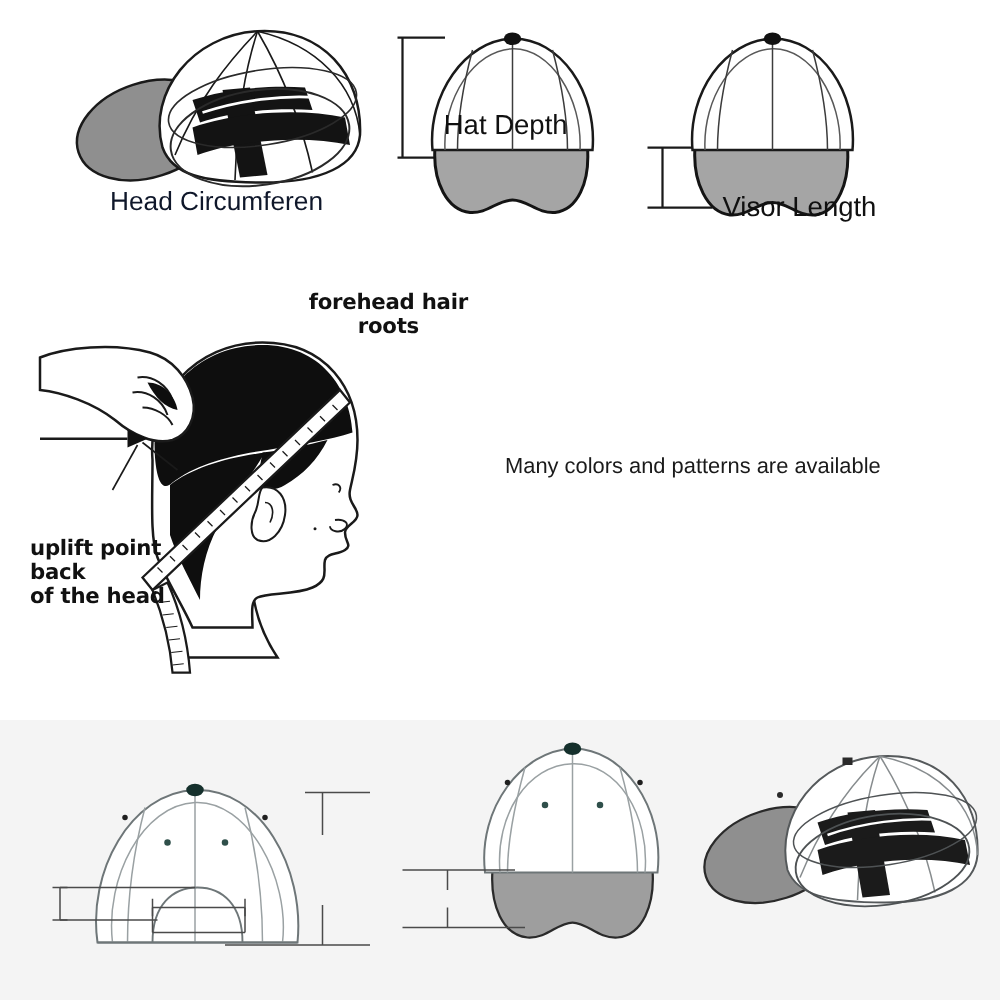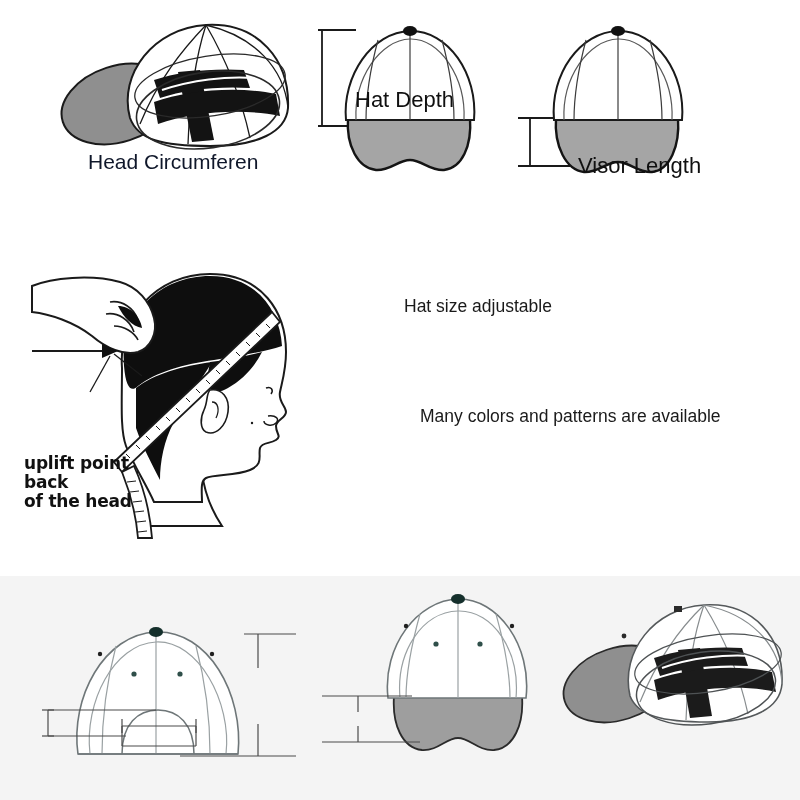--- a/index.html
+++ b/index.html
@@ -67,34 +67,34 @@
     color: #101010;
     margin-top: 20px;
   }
   #label-forehead-hair-roots {
     left: 247px; top: 233px;
     font-size: 17px;
     text-align: center;
     letter-spacing: -0.2px;
   }
   #label-uplift-point {
-    left: 24px; top: 454px;
+    left: 24px; top: 430px;
     font-size: 17px;
     letter-spacing: -0.2px;
   }
 
   .feature-line {
     position: absolute;
     font-family: "Liberation Sans", sans-serif;
     font-size: 17.5px;
     color: #1a1a1a;
     white-space: pre;
   }
   #feature-adjustable  { left: 404px; top: 296px; }
-  #feature-colors      { left: 420px; top: 362px; margin-top: 44px; }
+  #feature-colors      { left: 404px; top: 362px; }
   #feature-welcome     { left: 404px; top: 428px; }
 
   
   #watermark {
     position: absolute;
     left: 258px; top: 382px;
     font-family: "Liberation Sans", sans-serif;
     font-size: 34px;
     color: #ececec;
     letter-spacing: 0.5px;
@@ -292,25 +292,26 @@
         <g stroke="#1a1a1a" stroke-width="2" fill="none">
           <line x1="18" y1="111" x2="88" y2="111"></line>
         </g>
         <polygon points="88,104 104,111 88,118" fill="#111111"></polygon>
         <g stroke="#1a1a1a" stroke-width="1.3" fill="none">
           <path d="M96 116 L 76 152"></path>
           <path d="M100 114 L 128 136"></path>
         </g>
       </svg>
     </div>
+    <div class="lbl lbl-heavy" id="label-forehead-hair-roots">forehead hair
+roots</div>
     <div class="lbl lbl-heavy" id="label-uplift-point">uplift point
 back
 of the head</div>
 
-    <div class="feature-line" id="feature-adjustable">Hat size adjustable</div>
     <div class="feature-line" id="feature-colors">Many colors and patterns are available</div>
 
   </div>
 
   <div class="panel-lower">
 
     <div class="fig" style="left:30px; top:30px;">
       <svg width="270" height="170" viewBox="0 0 270 170">
 
         <path d="M48 148 C 40 92, 74 28, 126 26

